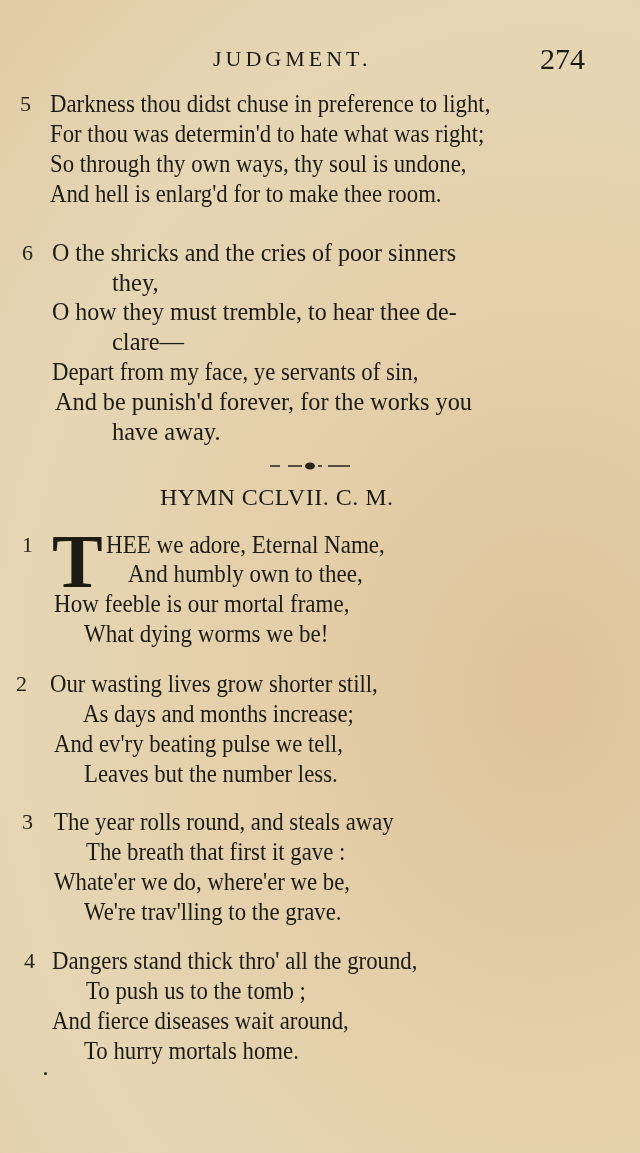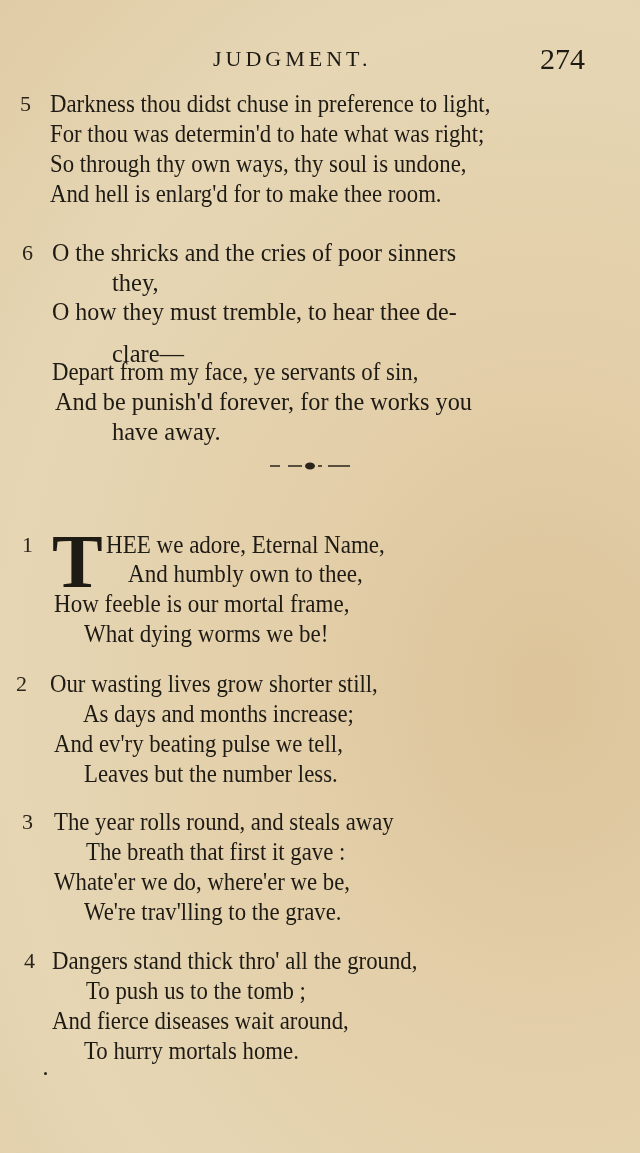--- a/index.html
+++ b/index.html
@@ -48,34 +48,35 @@
     <span class="line" style="left:50px;top:119px;transform:scaleX(0.93);">For thou was determin'd to hate what was right;</span>
     <span class="line" style="left:50px;top:149px;transform:scaleX(0.93);">So through thy own  ways, thy soul is undone,</span>
     <span class="line" style="left:50px;top:179px;transform:scaleX(0.93);">And hell is enlarg'd for to make thee room.</span>
   </div>
 
   <div>
     <span class="num" style="left:22px;top:238px;">6</span>
     <span class="line" style="left:52px;top:238px;transform:scaleX(0.98);">O the shricks and the cries of poor sinners</span>
     <span class="line" style="left:112px;top:268px;">they,</span>
     <span class="line" style="left:52px;top:297px;transform:scaleX(0.98);">O how  they  must  tremble, to  hear  thee  de-</span>
-    <span class="line" style="left:112px;top:327px;margin-top:12px;">clare—</span>
+    <span class="line" style="left:112px;top:327px;">clare—</span>
     <span class="line" style="left:52px;top:357px;transform:scaleX(0.93);">Depart from my face, ye servants of sin,</span>
     <span class="line" style="left:55px;top:387px;transform:scaleX(0.99);">And be punish'd forever,  for  the  works  you</span>
     <span class="line" style="left:112px;top:417px;">have away.</span>
   </div>
 
   <svg class="divider" viewBox="0 0 80 10">
     <line x1="0" y1="5" x2="10" y2="5" stroke="#2a241b" stroke-width="1.5"></line>
     <line x1="18" y1="5" x2="32" y2="5" stroke="#2a241b" stroke-width="1.5"></line>
     <ellipse cx="40" cy="5" rx="5" ry="3.5" fill="#2a241b"></ellipse>
     <line x1="48" y1="5" x2="52" y2="5" stroke="#2a241b" stroke-width="1.5"></line>
     <line x1="58" y1="5" x2="80" y2="5" stroke="#2a241b" stroke-width="1.5"></line>
   </svg>
 
+  <span class="hymn-title">HYMN CCLVII.   C. M.</span>
 
   <div>
     <span class="num" style="left:22px;top:530px;">1</span>
     <span class="dropcap">T</span>
     <span class="line" style="left:106px;top:530px;transform:scaleX(0.94);">HEE we adore, Eternal Name,</span>
     <span class="line" style="left:128px;top:559px;transform:scaleX(0.94);">And humbly own to thee,</span>
     <span class="line" style="left:54px;top:589px;transform:scaleX(0.94);">How feeble is our mortal frame,</span>
     <span class="line" style="left:84px;top:619px;transform:scaleX(0.94);">What dying worms we be!</span>
   </div>
 

